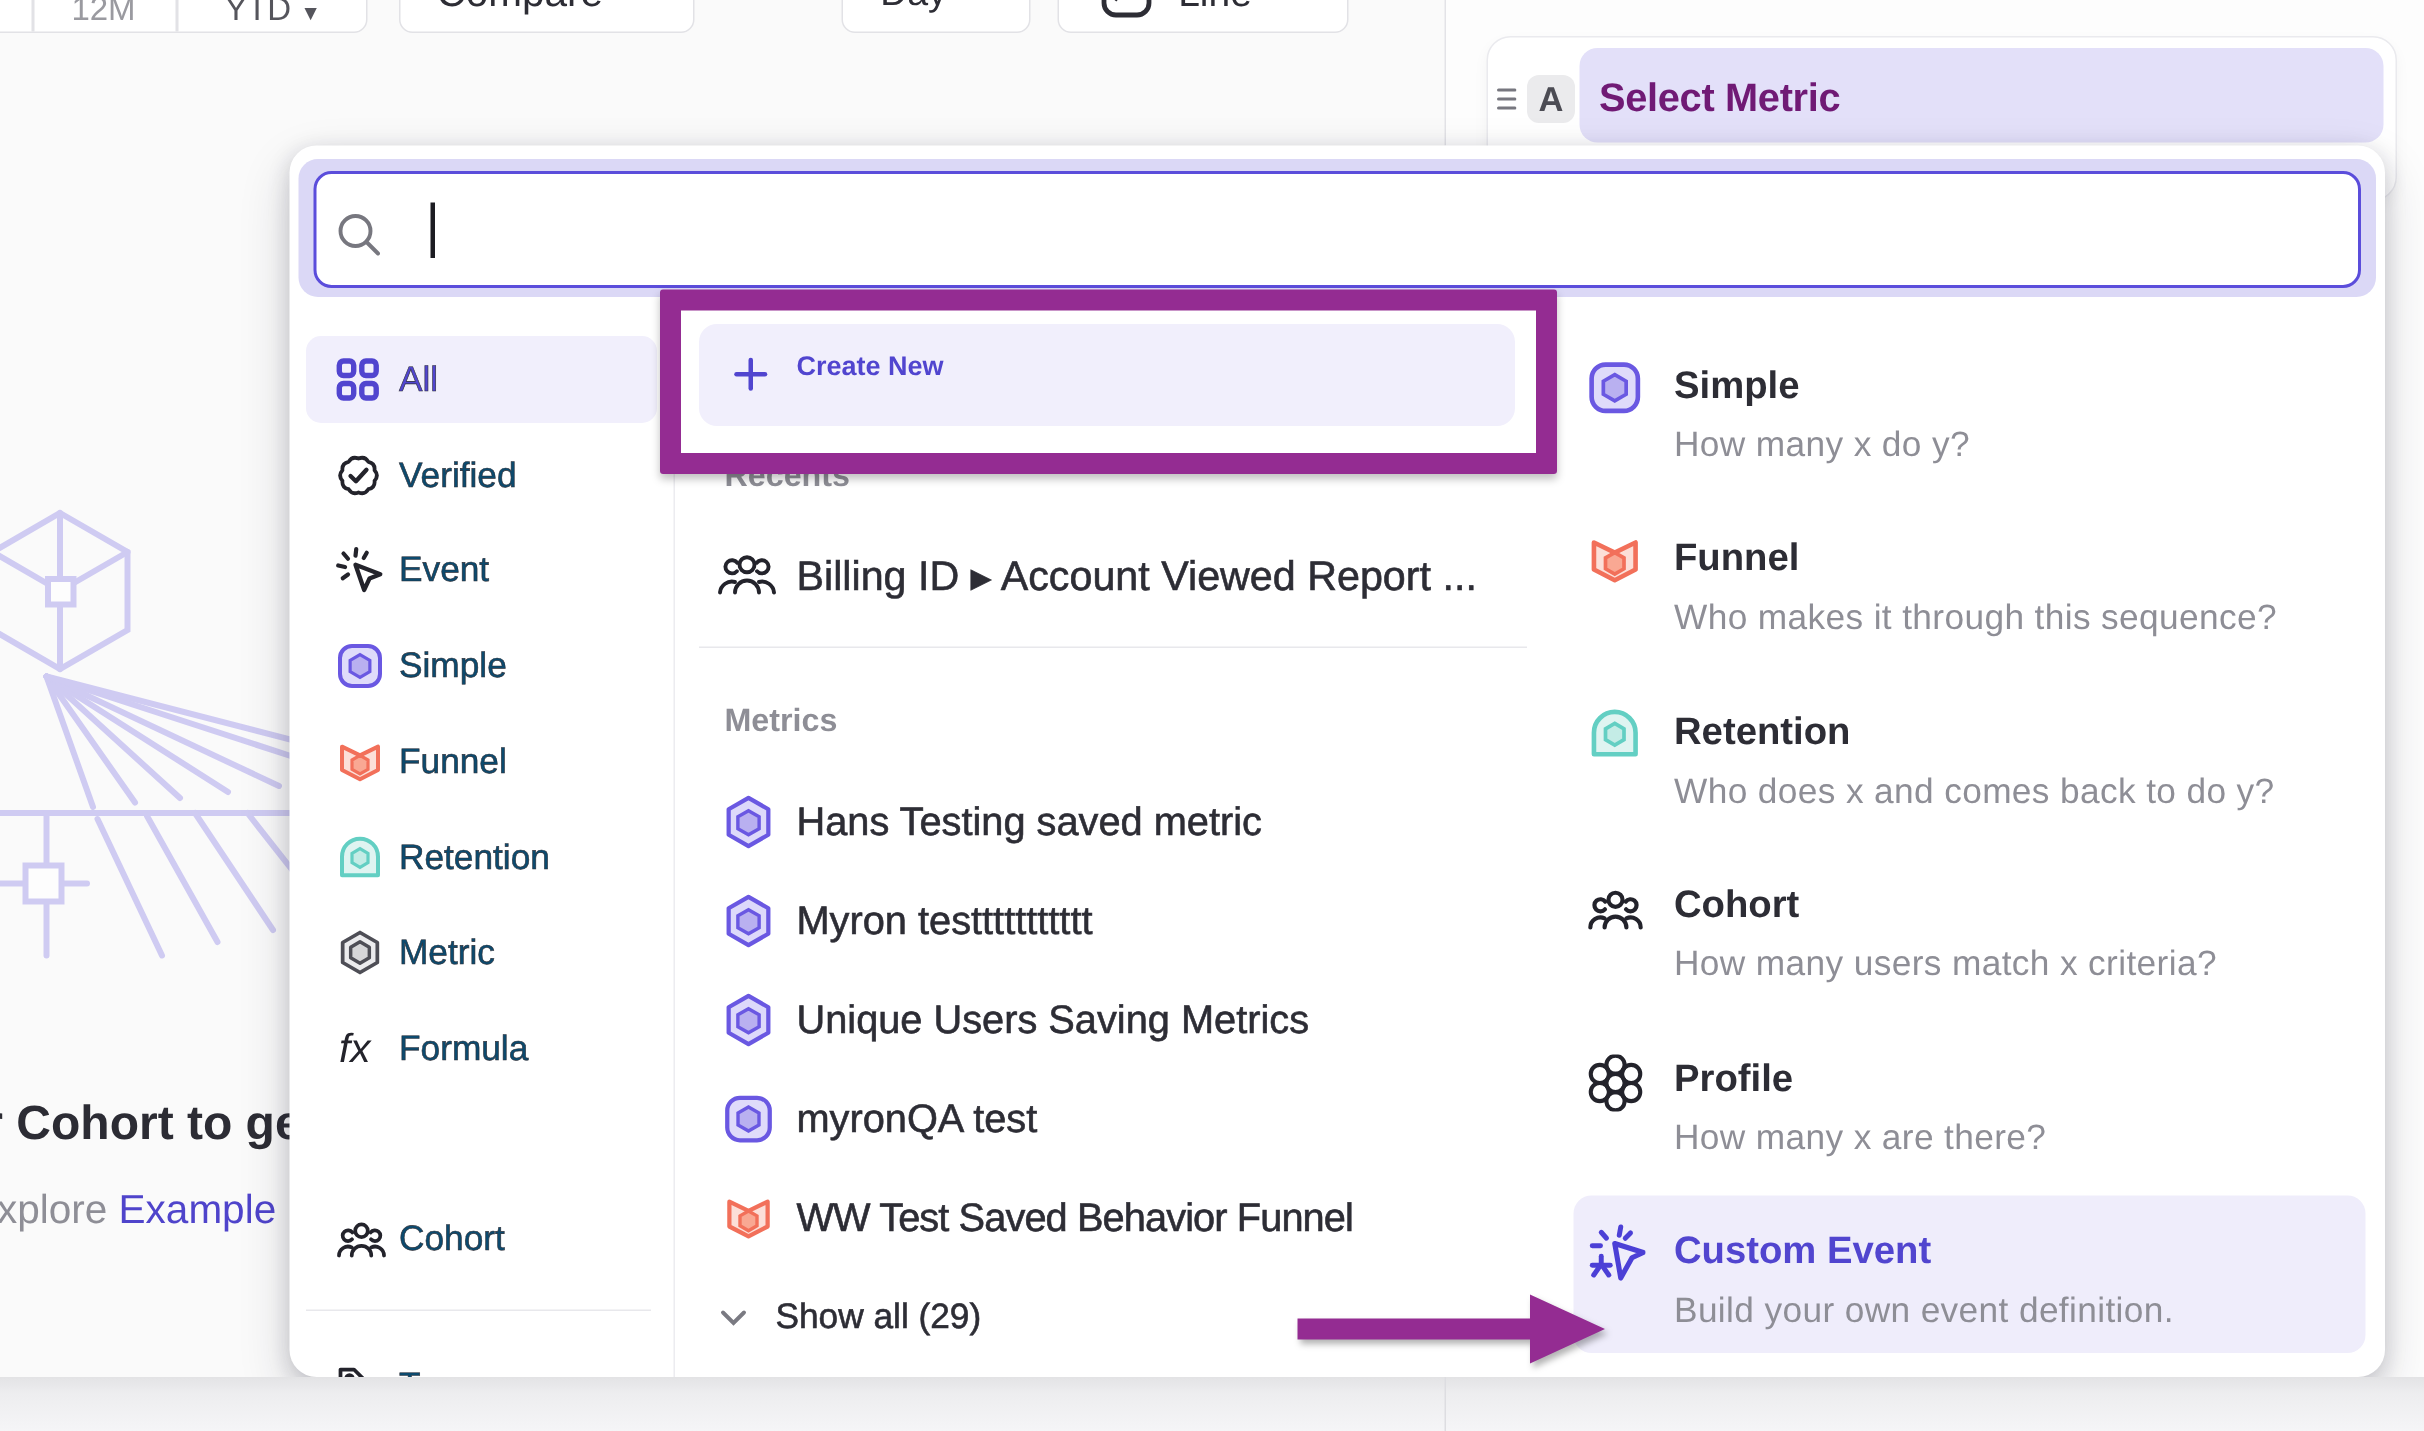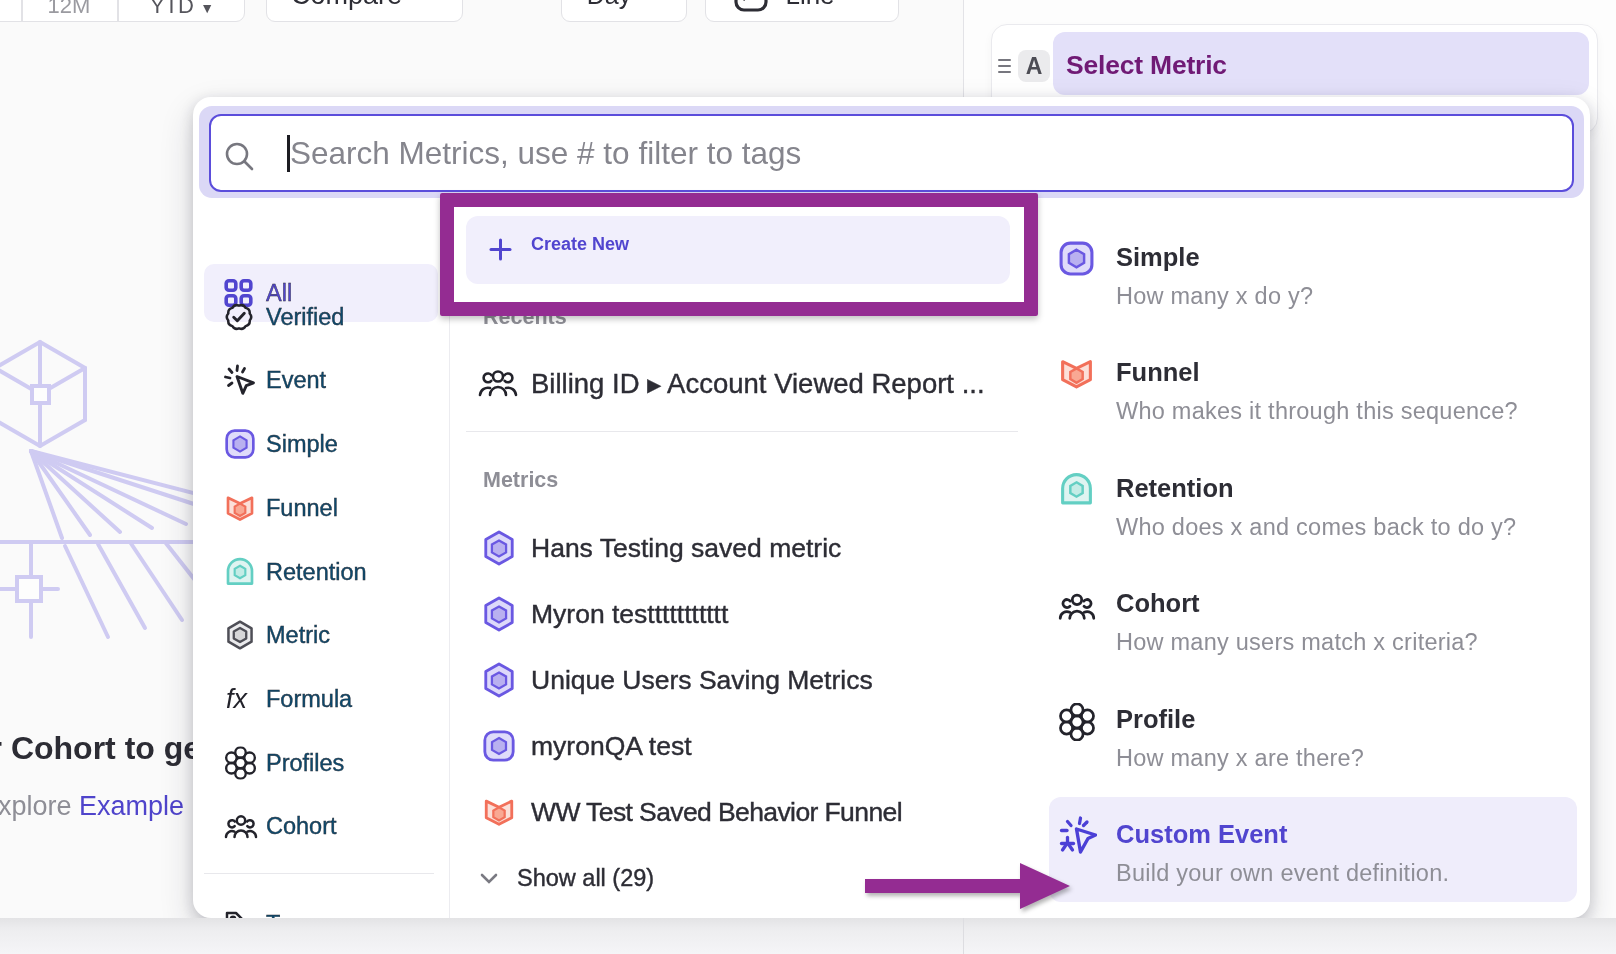--- a/index.html
+++ b/index.html
@@ -49,21 +49,21 @@
 #search { left:16px; top:17px; width:1365px; height:78px; background:#fff;
   border:2px solid #5b4ddb; border-radius:12px; }
 #placeholder { left:97px; top:38px; font-size:31.5px; color:#85858d; }
 #caret { left:94px; top:38px; width:2.5px; height:37px; background:#1c1c22; }
 
 
 .siderow { position:absolute; left:11px; width:234px; height:58px; border-radius:10px; }
 .siderow .lbl { position:absolute; left:62px; top:50%; transform:translateY(-50%);
   font-size:23.5px; font-weight:500; color:#0c4a6e; white-space:nowrap; -webkit-text-stroke:0.4px #2e2e36; }
 .siderow svg, .siderow .ic { position:absolute; left:20px; top:50%; transform:translateY(-50%); }
-#row-all { background:#f1effc;margin-top:40px; }
+#row-all { background:#f1effc; }
 #row-all .lbl { color:#5145cf; }
 #sidesep { left:11px; top:776px; width:230px; height:1px; background:#e8e8ec; }
 #colsep { left:256px; top:106px; width:1px; height:715px; background:#ececf0; }
 
 
 #createbtn { left:273px; top:119px; width:544px; height:68px; background:#f1effc;
   border-radius:12px; }
 #createtxt { left:338px; top:137px; font-size:18px; font-weight:bold; color:#5145cf; }
 .midlabel { position:absolute; left:290px; font-size:21.5px; font-weight:bold; color:#8e8e96; }
 .midrow { position:absolute; left:283px; height:40px; }
@@ -155,21 +155,20 @@
   <div class="abs" id="linktext">explore <b>Example Rep</b></div>
 
   <div class="abs" id="panel">
     <div class="abs" id="lavband"></div>
     <div class="abs" id="search"></div>
     <svg class="abs" style="left:31px;top:44px" width="32" height="32" viewBox="0 0 32 32" fill="none" stroke="#77777f" stroke-width="2.6">
       <circle cx="13" cy="13" r="10"></circle>
       <line x1="20.5" y1="20.5" x2="28" y2="28" stroke-linecap="round"></line>
     </svg>
     <div class="abs" id="caret"></div>
-    <div class="abs" id="placeholder">Search Metrics, use # to filter to tags</div>
 
     <div class="siderow" id="row-all" style="top:127px">
       <svg width="29" height="29" viewBox="0 0 29 29" fill="none" stroke="#5145cf" stroke-width="3.6">
         <rect x="2.2" y="2.2" width="9.6" height="9.6" rx="2.8"></rect>
         <rect x="17.2" y="2.2" width="9.6" height="9.6" rx="2.8"></rect>
         <rect x="2.2" y="17.2" width="9.6" height="9.6" rx="2.8"></rect>
         <rect x="17.2" y="17.2" width="9.6" height="9.6" rx="2.8"></rect>
       </svg>
       <span class="lbl">All</span>
     </div>
@@ -226,32 +225,20 @@
       <span class="lbl">Metric</span>
     </div>
 
     <div class="siderow" style="top:573px">
       <svg width="34" height="32" viewBox="0 0 34 32">
         <text x="2" y="25" font-family="Liberation Sans" font-style="italic" font-size="27" fill="#23232b">fx</text>
       </svg>
       <span class="lbl">Formula</span>
     </div>
 
-    <div class="siderow" style="top:637px">
-      <svg width="33" height="33" viewBox="0 0 32 32" fill="none" stroke="#23232b" stroke-width="2.3">
-        <circle cx="16" cy="5.8" r="5.1"></circle>
-        <circle cx="24.8" cy="10.9" r="5.1"></circle>
-        <circle cx="24.8" cy="21.1" r="5.1"></circle>
-        <circle cx="16" cy="26.2" r="5.1"></circle>
-        <circle cx="7.2" cy="21.1" r="5.1"></circle>
-        <circle cx="7.2" cy="10.9" r="5.1"></circle>
-        <circle cx="16" cy="16" r="5.1"></circle>
-      </svg>
-      <span class="lbl">Profiles</span>
-    </div>
 
     <div class="siderow" style="top:700px">
       <svg width="34" height="32" viewBox="0 0 34 30" fill="none" stroke="#23232b" stroke-width="2.5" stroke-linecap="round">
         <path d="M10.9 10.6 A3.6 3.6 0 1 0 10.7 15.2"></path>
         <circle cx="17" cy="9.5" r="4.2"></circle>
         <path d="M23.1 10.6 A3.6 3.6 0 1 1 23.3 15.2"></path>
         <path d="M2 26 a6 6 0 0 1 8.5-5.4"></path>
         <path d="M10.5 26 a6.5 6.5 0 0 1 13 0"></path>
         <path d="M23.5 20.6 A6 6 0 0 1 32 26"></path>
       </svg>

